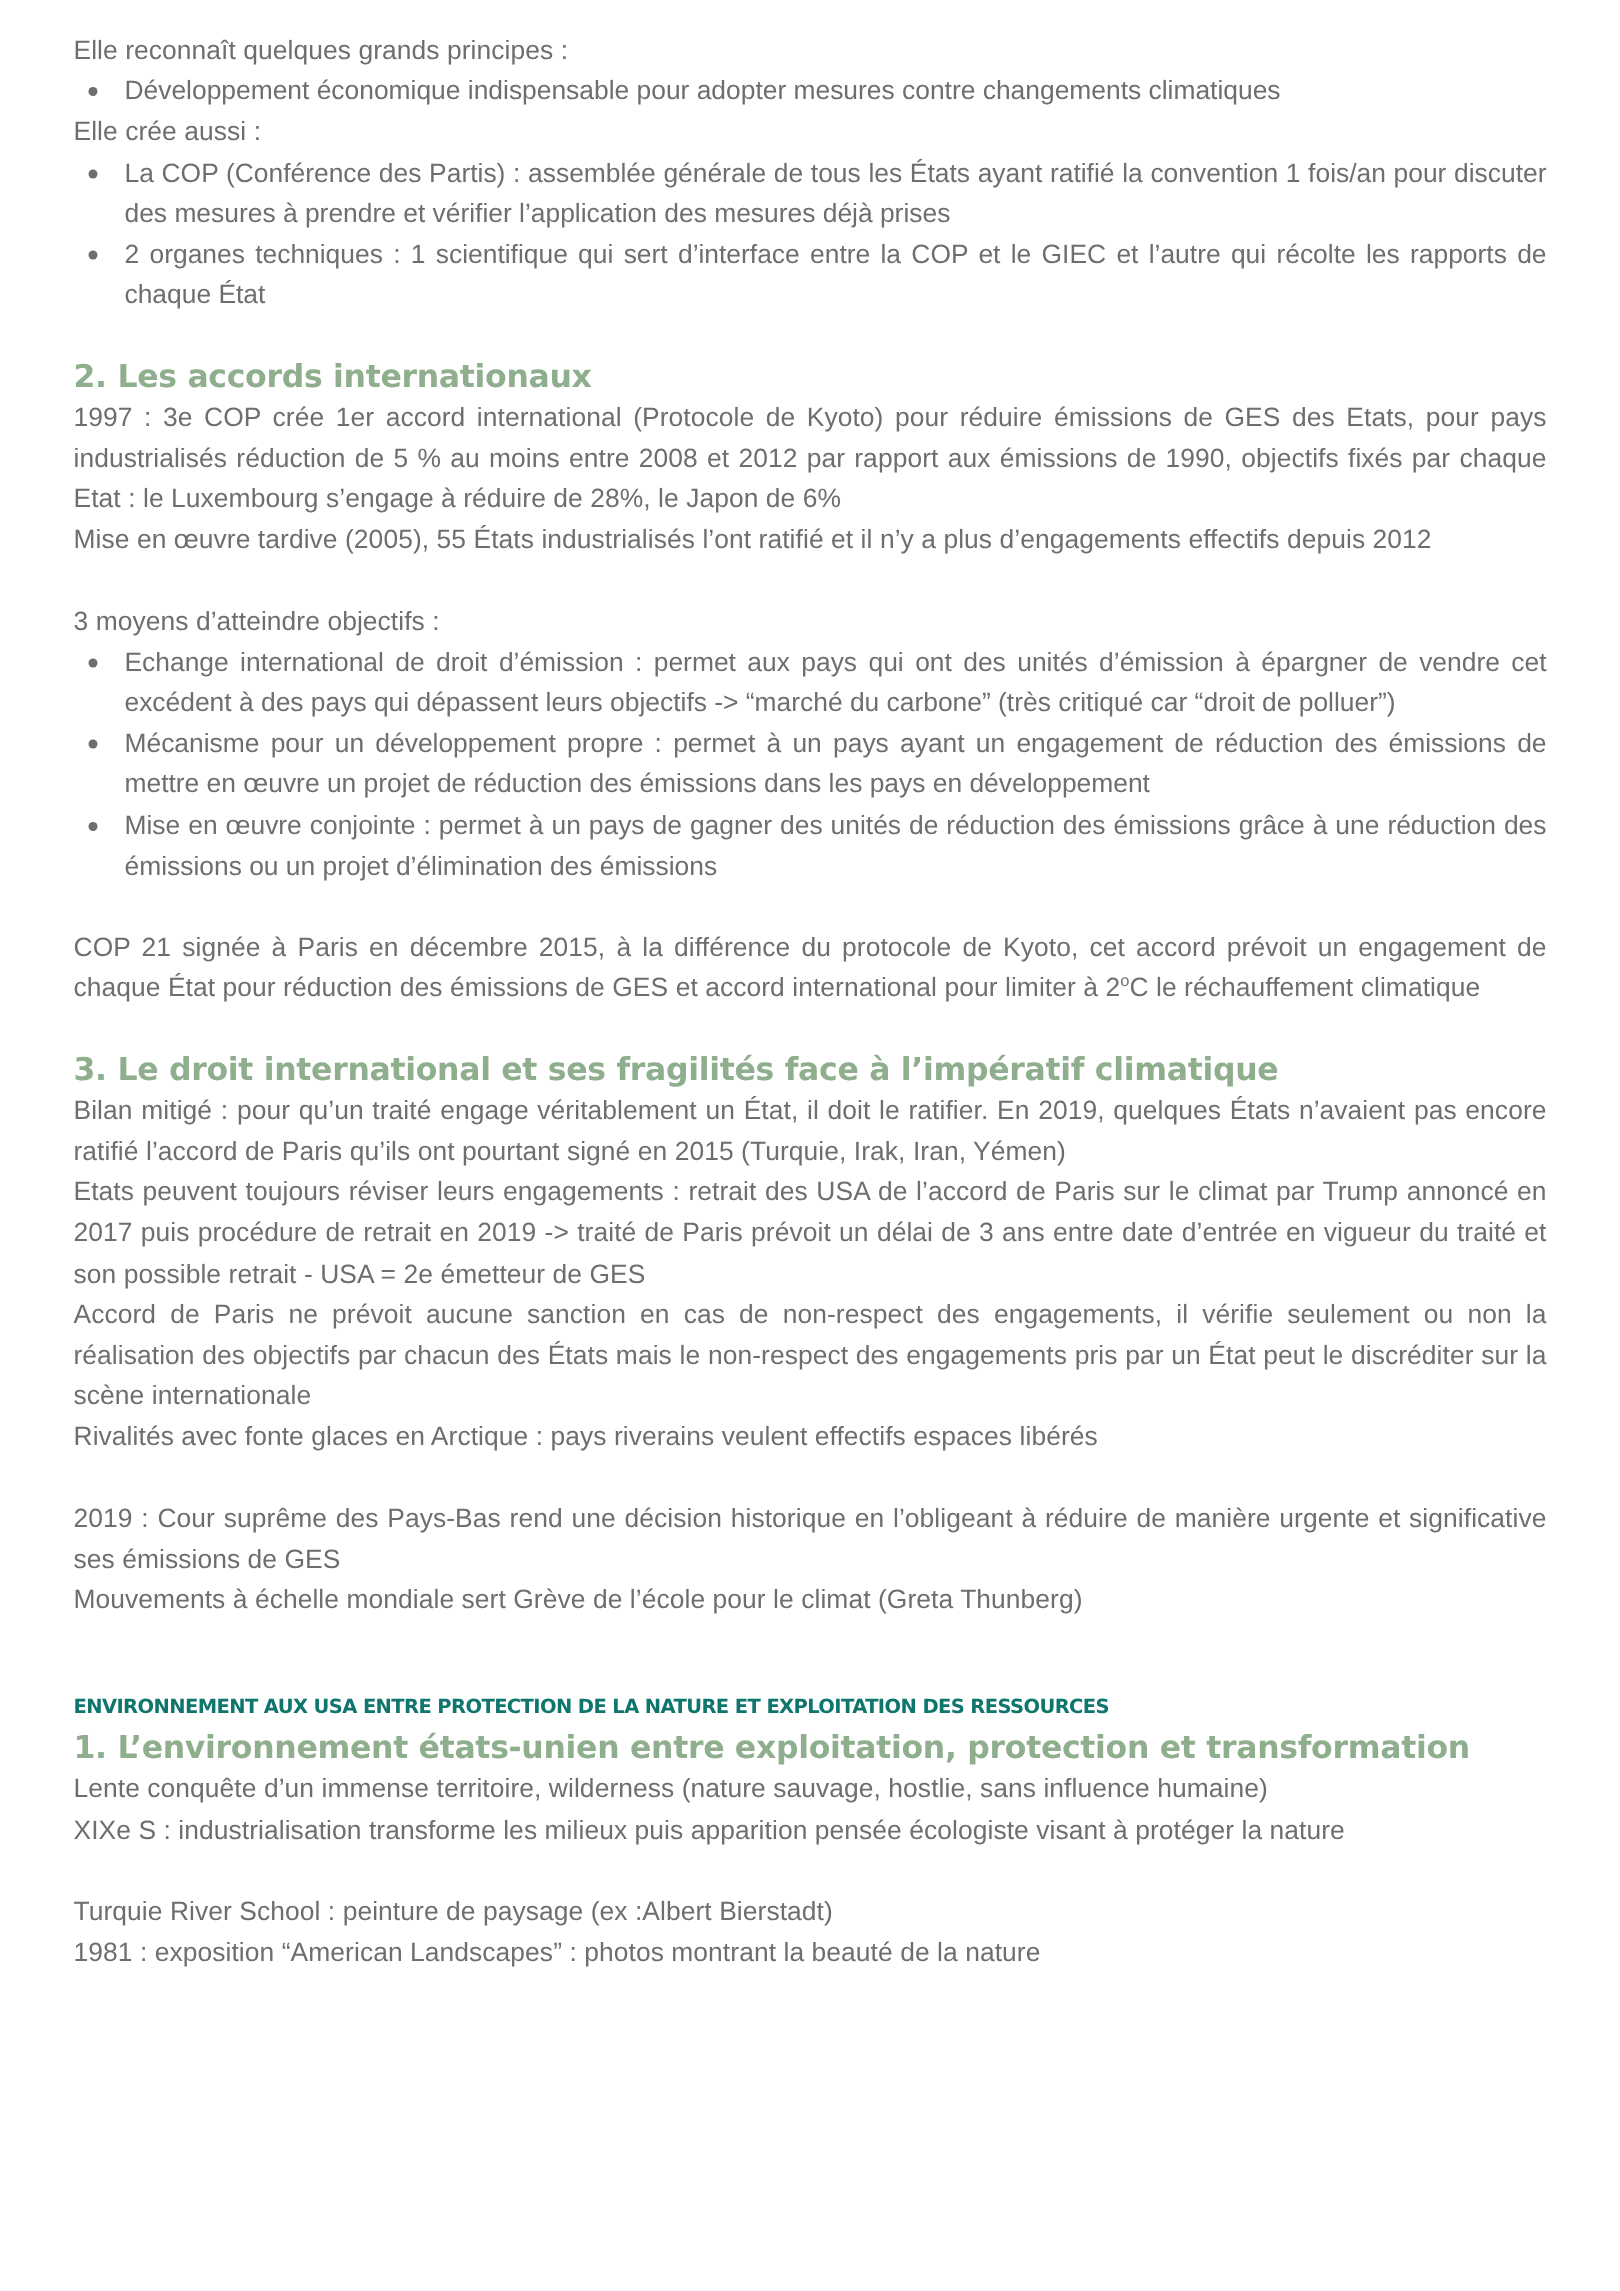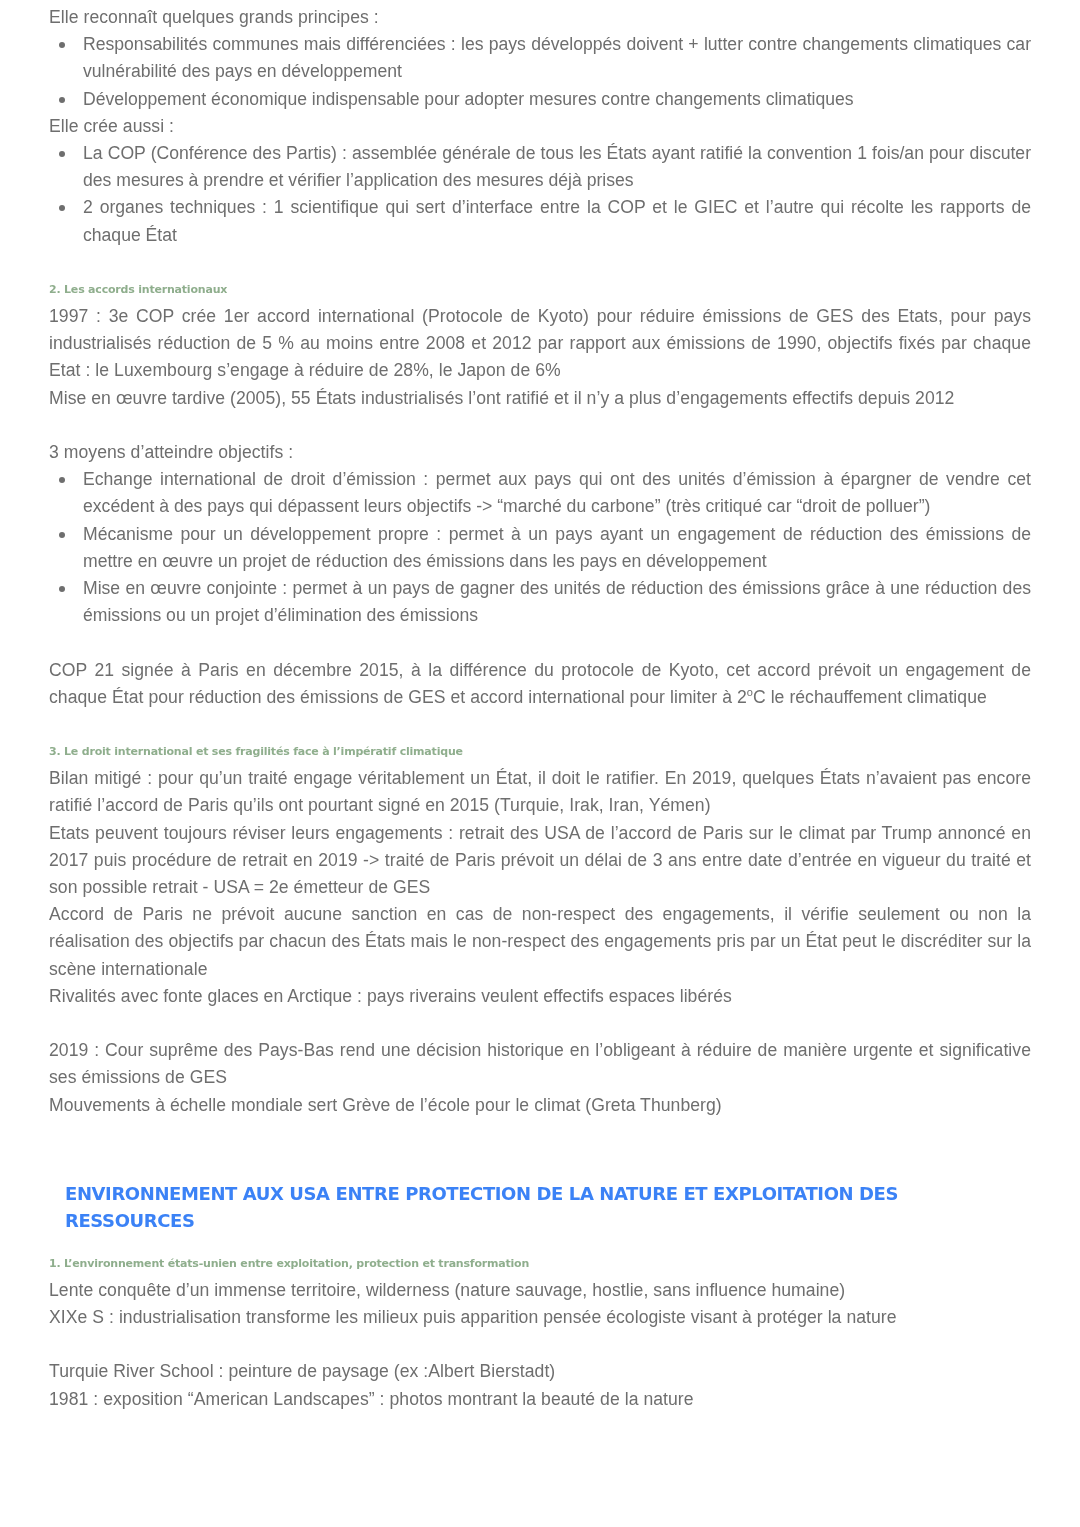--- a/index.html
+++ b/index.html
@@ -7,21 +7,21 @@
     width: 1080px;
     height: 1527px;
     overflow: hidden;
     position: relative;
     font-family: "Liberation Sans", "DejaVu Sans", sans-serif;
     color: #6b6b6b;
   }
   .page {
     position: absolute;
     left: 49px;
-    top: 4px;
+    top: 20px;
     width: 982px;
   }
   .p {
     font-size: 17.6px;
     line-height: 27.2px;
     margin: 0;
     text-align: justify;
     text-align-last: left;
     color: #6e6e6e;
     letter-spacing: 0.05px;
@@ -47,45 +47,44 @@
     left: 10px;
     top: 11px;
     width: 6px;
     height: 6px;
     border-radius: 50%;
     background: #6e6e6e;
   }
   .h2 {
     font-family: "DejaVu Sans", sans-serif;
     font-weight: bold;
-    font-size: 11px;
+    font-size: 21px;
     line-height: 27px;
     color: #8fae8d;
     margin: 0;
     letter-spacing: -0.2px;
   }
   .h1 {
     font-family: "DejaVu Sans", sans-serif;
     font-weight: bold;
-    font-size: 18px;
+    font-size: 13px;
     line-height: 27px;
-    color: #3b82f6;
-    margin: 16px;
+    color: #0f766e;
+    margin: 0;
     letter-spacing: -0.4px;
   }
   sup { font-size: 11px; line-height: 0; }
 </style>
 </head>
 <body>
 
 <div class="page">
 
   <p class="p">Elle reconnaît quelques grands principes :</p>
   <ul class="bullets">
-    <li><span class="dot"></span><span>Responsabilités communes mais différenciées : les pays développés doivent + lutter contre changements climatiques car vulnérabilité des pays en développement</span></li>
     <li><span class="dot"></span><span>Développement économique indispensable pour adopter mesures contre changements climatiques</span></li>
   </ul>
   <p class="p">Elle crée aussi :</p>
   <ul class="bullets">
     <li><span class="dot"></span><span>La COP (Conférence des Partis) : assemblée générale de tous les États ayant ratifié la convention 1 fois/an pour discuter des mesures à prendre et vérifier l’application des mesures déjà prises</span></li>
     <li><span class="dot"></span><span>2 organes techniques : 1 scientifique qui sert d’interface entre la COP et le GIEC et l’autre qui récolte les rapports de chaque État</span></li>
   </ul>
 
   <div class="gap"></div>
 

